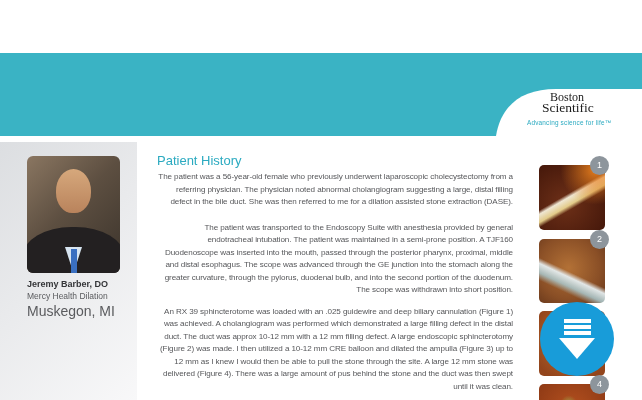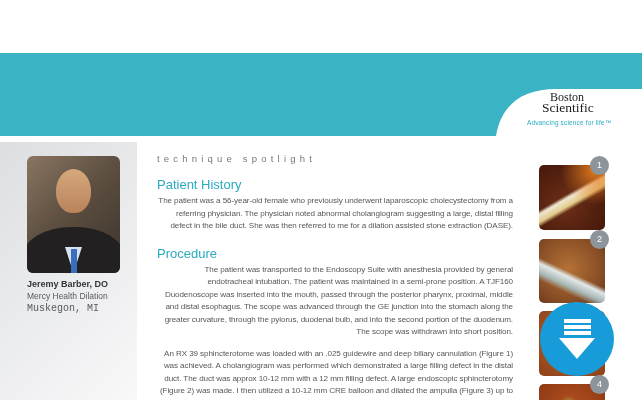--- a/index.html
+++ b/index.html
@@ -25,21 +25,21 @@
             background:linear-gradient(135deg,#8a7661 0%,#5d4f41 45%,#3b332b 100%);}
   .portrait .head{position:absolute;left:29px;top:13px;width:35px;height:44px;border-radius:50% 50% 46% 46%;
             background:linear-gradient(#d6a87c,#b9835c);}
   .portrait .suit{position:absolute;left:-4px;bottom:-14px;width:101px;height:60px;border-radius:48% 48% 0 0;
             background:#232021;}
   .portrait .shirt{position:absolute;left:38px;bottom:0;width:17px;height:26px;
             background:#d7e4f0;clip-path:polygon(0 0,100% 0,50% 100%);}
   .portrait .tie{position:absolute;left:44px;bottom:0;width:6px;height:24px;background:#3a6fc0;}
   .phys-name{position:absolute;left:27px;top:137px;font-size:9px;font-weight:700;color:#343538;}
   .aff1{position:absolute;left:27px;top:149px;font-size:8.5px;color:#5a5b5e;}
-  .aff2{position:absolute;left:27px;top:161px;font-size:10px;color:#5a5b5e;font-family:Liberation Mono, monospace;}
+  .aff2{position:absolute;left:27px;top:161px;font-size:14px;color:#5a5b5e;}
   
   .content{position:absolute;left:157px;top:153px;width:356px;}
   .eyebrow{font-size:9.5px;letter-spacing:4.2px;color:#77787b;margin:0 0 13px 0;}
   .sec-heading{font-size:13px;font-weight:400;color:#2baac0;margin:0 0 3px 0;}
   .content p{margin:0 0 9px 0;font-size:8.1px;line-height:12.5px;color:#56575a;letter-spacing:-0.1px;text-align:right;}
   .content .gap{height:4px;}
   
   .thumb{position:absolute;left:539px;width:66px;height:65px;border-radius:5px;}
   .t1{top:165px;background:
         radial-gradient(circle at 85% 8%, rgba(233,128,30,.95), rgba(233,128,30,0) 42%),
@@ -86,25 +86,23 @@
       <div class="suit"></div>
       <div class="shirt"></div>
       <div class="tie"></div>
     </div>
     <div class="phys-name">Jeremy Barber, DO</div>
     <div class="aff1">Mercy Health Dilation</div>
     <div class="aff2">Muskegon, MI</div>
   </aside>
 
   <main class="content">
-    <div class="eyebrow">technique spotlight</div>
     <h2 class="sec-heading">Patient History</h2>
     <p>The patient was a 56-year-old female who previously underwent laparoscopic cholecystectomy from a referring physician. The physician noted abnormal cholangiogram suggesting a large, distal filling defect in the bile duct. She was then referred to me for a dilation assisted stone extraction (DASE).</p>
     <div class="gap"></div>
-    <h2 class="sec-heading">Procedure</h2>
     <p>The patient was transported to the Endoscopy Suite with anesthesia provided by general endotracheal intubation. The patient was maintained in a semi-prone position. A TJF160 Duodenoscope was inserted into the mouth, passed through the posterior pharynx, proximal, middle and distal esophagus. The scope was advanced through the GE junction into the stomach along the greater curvature, through the pylorus, duodenal bulb, and into the second portion of the duodenum. The scope was withdrawn into short position.</p>
     <p>An RX 39 sphincterotome was loaded with an .025 guidewire and deep biliary cannulation (Figure 1) was achieved. A cholangiogram was performed which demonstrated a large filling defect in the distal duct. The duct was approx 10-12 mm with a 12 mm filling defect. A large endoscopic sphincterotomy (Figure 2) was made. I then utilized a 10-12 mm CRE balloon and dilated the ampulla (Figure 3) up to 12 mm as I knew I would then be able to pull the stone through the site. A large 12 mm stone was delivered (Figure 4). There was a large amount of pus behind the stone and the duct was then swept until it was clean.</p>
 
   </main>
 
   <div class="thumb t1">
     <span class="badge">1</span>
   </div>
   <div class="thumb t2">
     <span class="badge">2</span>

